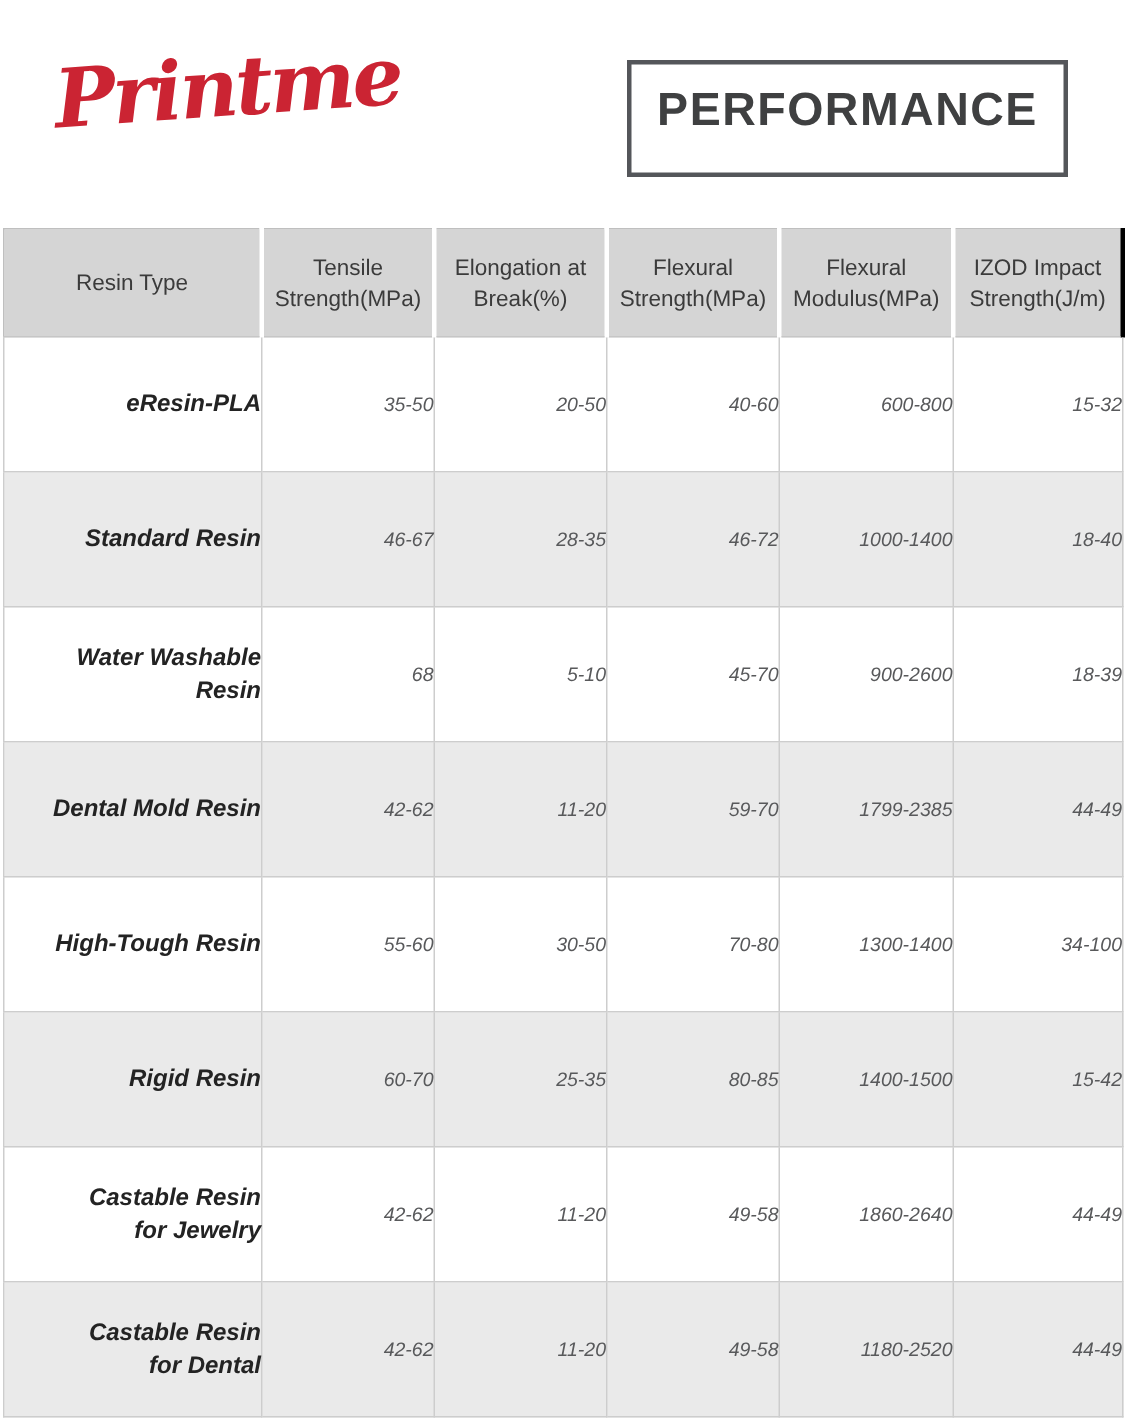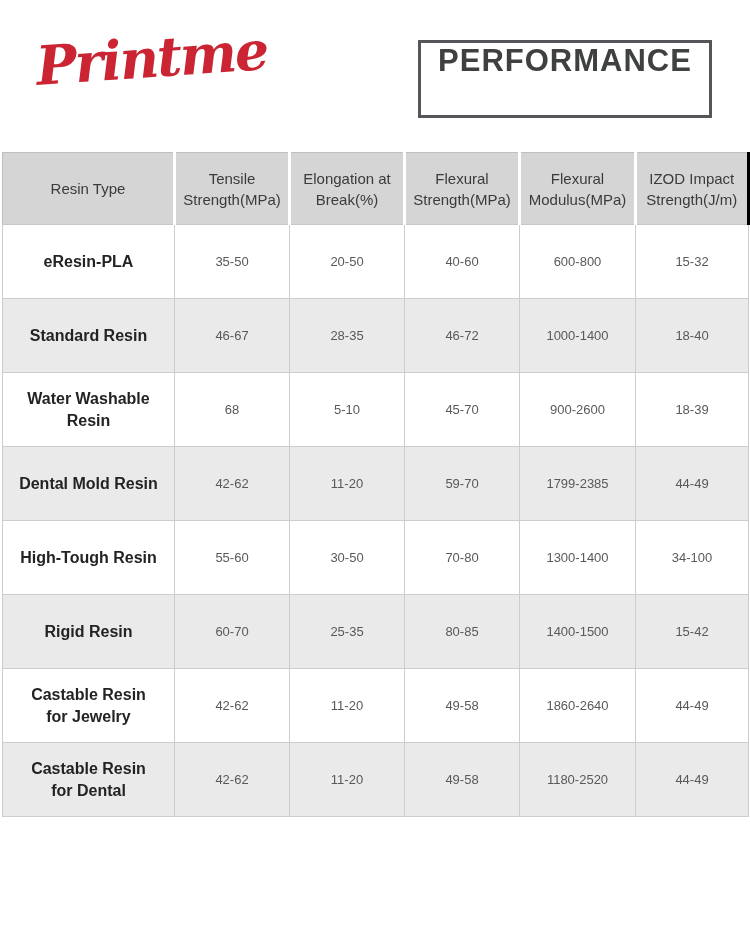--- a/index.html
+++ b/index.html
@@ -21,21 +21,21 @@
     color:var(--brand-red, #cb2433);
     transform:rotate(-4deg);
   }
 
   .perf-box {
     position:absolute; left:418px; top:40px;
     width:294px; height:78px;
     border:3px solid var(--banner-border, #54565a);
   }
   .perf-title {
-    text-align:center; margin-top:0;
+    text-align:center; margin-top:12px;
     font-size:31px; font-weight:bold; letter-spacing:1px;
     color:var(--banner-title, #3f4041);
     white-space:nowrap;
   }
   .perf-subtitle {
     position:absolute; left:50%; bottom:-3px;
     transform:translate(-50%, 50%);
     background:#ffffff; padding:0 12px;
     font-size:18px; color:var(--banner-subtitle, #a4a6a9);
     white-space:nowrap;
@@ -52,25 +52,26 @@
     font-size:15px; font-weight:normal; line-height:21px;
     color:var(--header-text, #3b3b3b);
     border-right:3px solid #ffffff;
     border-top:1px solid #bfbfbf;
     border-bottom:1px solid #c6c6c6;
     white-space:pre-line;
   }
   .resin-table th:first-child { border-left:1px solid #bfbfbf; }
   .resin-table th:last-child  { border-right:4px solid #000000; }
   .resin-table td {
-    height:74px; vertical-align:middle; text-align:center;
+    height:90px; vertical-align:middle; text-align:right;
     font-size:13px; color:var(--cell-text, #58595b);
     border:1px solid #cdcdcd;
     background:#ffffff;
     white-space:pre-line;
+    font-style:italic;
   }
   .resin-table td.row-label {
     font-size:16px; font-weight:bold; line-height:22px;
     color:var(--label-text, #232323);
   }
   .resin-table tr.stripe td { background:var(--stripe-bg, #eaeaea);margin-top:16px; }
 </style>
 </head>
 <body>
 

